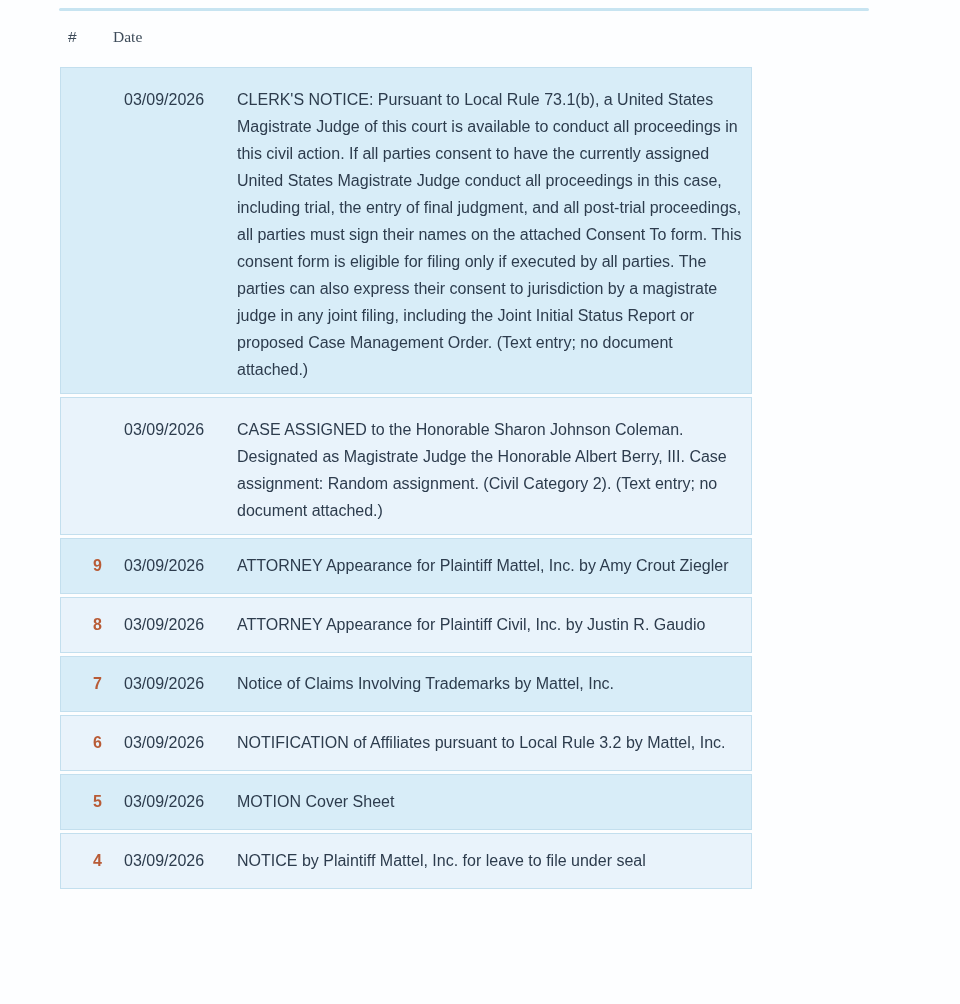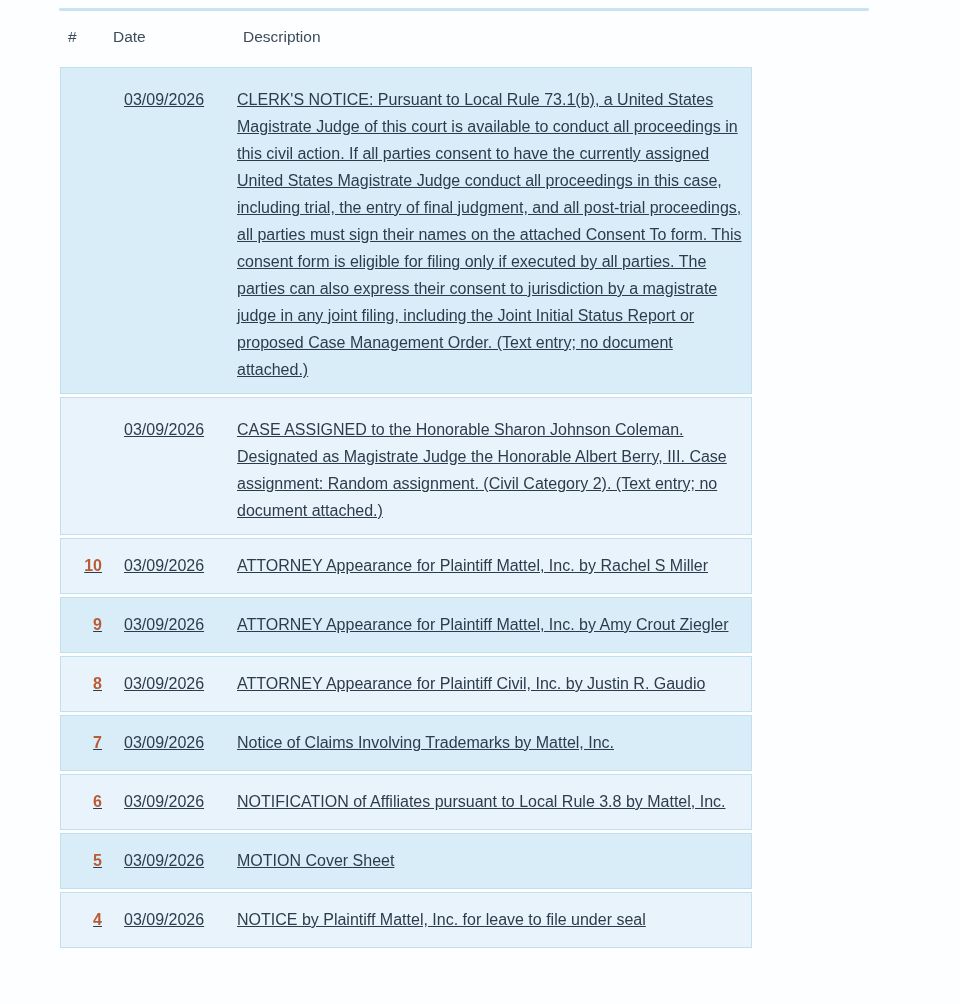--- a/index.html
+++ b/index.html
@@ -21,25 +21,25 @@
   }
   .top-rule{
     margin:8px 0 0 59px;width:810px;height:3px;
     background:var(--divider);border-radius:2px;
   }
   .header-row{
     display:flex;margin:15px 0 0 60px;
     font-size:15.5px;line-height:22px;color:var(--header-text);
   }
   .header-row .col-num{width:53px;box-sizing:border-box;padding-left:8px;}
-  .header-row .col-date{width:130px;}
+  .header-row .col-date{width:130px;font-family:Liberation Serif, serif;}
   .header-row .col-desc{flex:1;}
   table.docket-table{
     margin:16px 8px 0 60px;width:692px;
-    border-collapse:separate;border-spacing:0 3px;table-layout:fixed;text-decoration:underline;
+    border-collapse:separate;border-spacing:0 3px;table-layout:fixed;
   }
   td{
     vertical-align:top;font-size:16px;line-height:27px;
     border-top:1px solid var(--row-border);
     border-bottom:1px solid var(--row-border);
   }
   tr.hl  td{background:var(--row-highlight);}
   tr.alt td{background:var(--row-alt);}
   td.num{width:41px;text-align:right;border-left:1px solid var(--row-border);}
   td.date{width:124px;box-sizing:border-box;padding-left:22px;white-space:nowrap;}
@@ -53,59 +53,53 @@
 </style>
 </head>
 <body>
 
 <div class="page">
   <div class="top-rule"></div>
 
   <div class="header-row">
     <span class="col-num">#</span>
     <span class="col-date">Date</span>
-    <span class="col-desc">Description</span>
   </div>
 
   <table class="docket-table">
     <tbody id="rows">
         <tr class="entry-row hl multi">
     <td class="num"><a class="entry-number"></a></td>
     <td class="date"><span>03/09/2026</span></td>
     <td class="desc"><span>CLERK'S NOTICE: Pursuant to Local Rule 73.1(b), a United States Magistrate Judge of this court is available to conduct all proceedings in this civil action. If all parties consent to have the currently assigned United States Magistrate Judge conduct all proceedings in this case, including trial, the entry of final judgment, and all post-trial proceedings, all parties must sign their names on the attached Consent To form. This consent form is eligible for filing only if executed by all parties. The parties can also express their consent to jurisdiction by a magistrate judge in any joint filing, including the Joint Initial Status Report or proposed Case Management Order. (Text entry; no document attached.)</span></td>
   </tr>
         <tr class="entry-row alt multi">
     <td class="num"><a class="entry-number"></a></td>
     <td class="date"><span>03/09/2026</span></td>
     <td class="desc"><span>CASE ASSIGNED to the Honorable Sharon Johnson Coleman. Designated as Magistrate Judge the Honorable Albert Berry, III. Case assignment: Random assignment. (Civil Category 2). (Text entry; no document attached.)</span></td>
-  </tr>
-        <tr class="entry-row alt single">
-    <td class="num"><a class="entry-number">10</a></td>
-    <td class="date"><span>03/09/2026</span></td>
-    <td class="desc"><span>ATTORNEY Appearance for Plaintiff Mattel, Inc. by Rachel S Miller</span></td>
   </tr>
         <tr class="entry-row hl single">
     <td class="num"><a class="entry-number">9</a></td>
     <td class="date"><span>03/09/2026</span></td>
     <td class="desc"><span>ATTORNEY Appearance for Plaintiff Mattel, Inc. by Amy Crout Ziegler</span></td>
   </tr>
         <tr class="entry-row alt single">
     <td class="num"><a class="entry-number">8</a></td>
     <td class="date"><span>03/09/2026</span></td>
     <td class="desc"><span>ATTORNEY Appearance for Plaintiff Civil, Inc. by Justin R. Gaudio</span></td>
   </tr>
         <tr class="entry-row hl single">
     <td class="num"><a class="entry-number">7</a></td>
     <td class="date"><span>03/09/2026</span></td>
     <td class="desc"><span>Notice of Claims Involving Trademarks by Mattel, Inc.</span></td>
   </tr>
         <tr class="entry-row alt single">
     <td class="num"><a class="entry-number">6</a></td>
     <td class="date"><span>03/09/2026</span></td>
-    <td class="desc"><span>NOTIFICATION of Affiliates pursuant to Local Rule 3.8 by Mattel, Inc.</span></td>
+    <td class="desc"><span>NOTIFICATION of Affiliates pursuant to Local Rule 3.2 by Mattel, Inc.</span></td>
   </tr>
         <tr class="entry-row hl single">
     <td class="num"><a class="entry-number">5</a></td>
     <td class="date"><span>03/09/2026</span></td>
     <td class="desc"><span>MOTION Cover Sheet</span></td>
   </tr>
         <tr class="entry-row alt single">
     <td class="num"><a class="entry-number">4</a></td>
     <td class="date"><span>03/09/2026</span></td>
     <td class="desc"><span>NOTICE by Plaintiff Mattel, Inc. for leave to file under seal</span></td>

